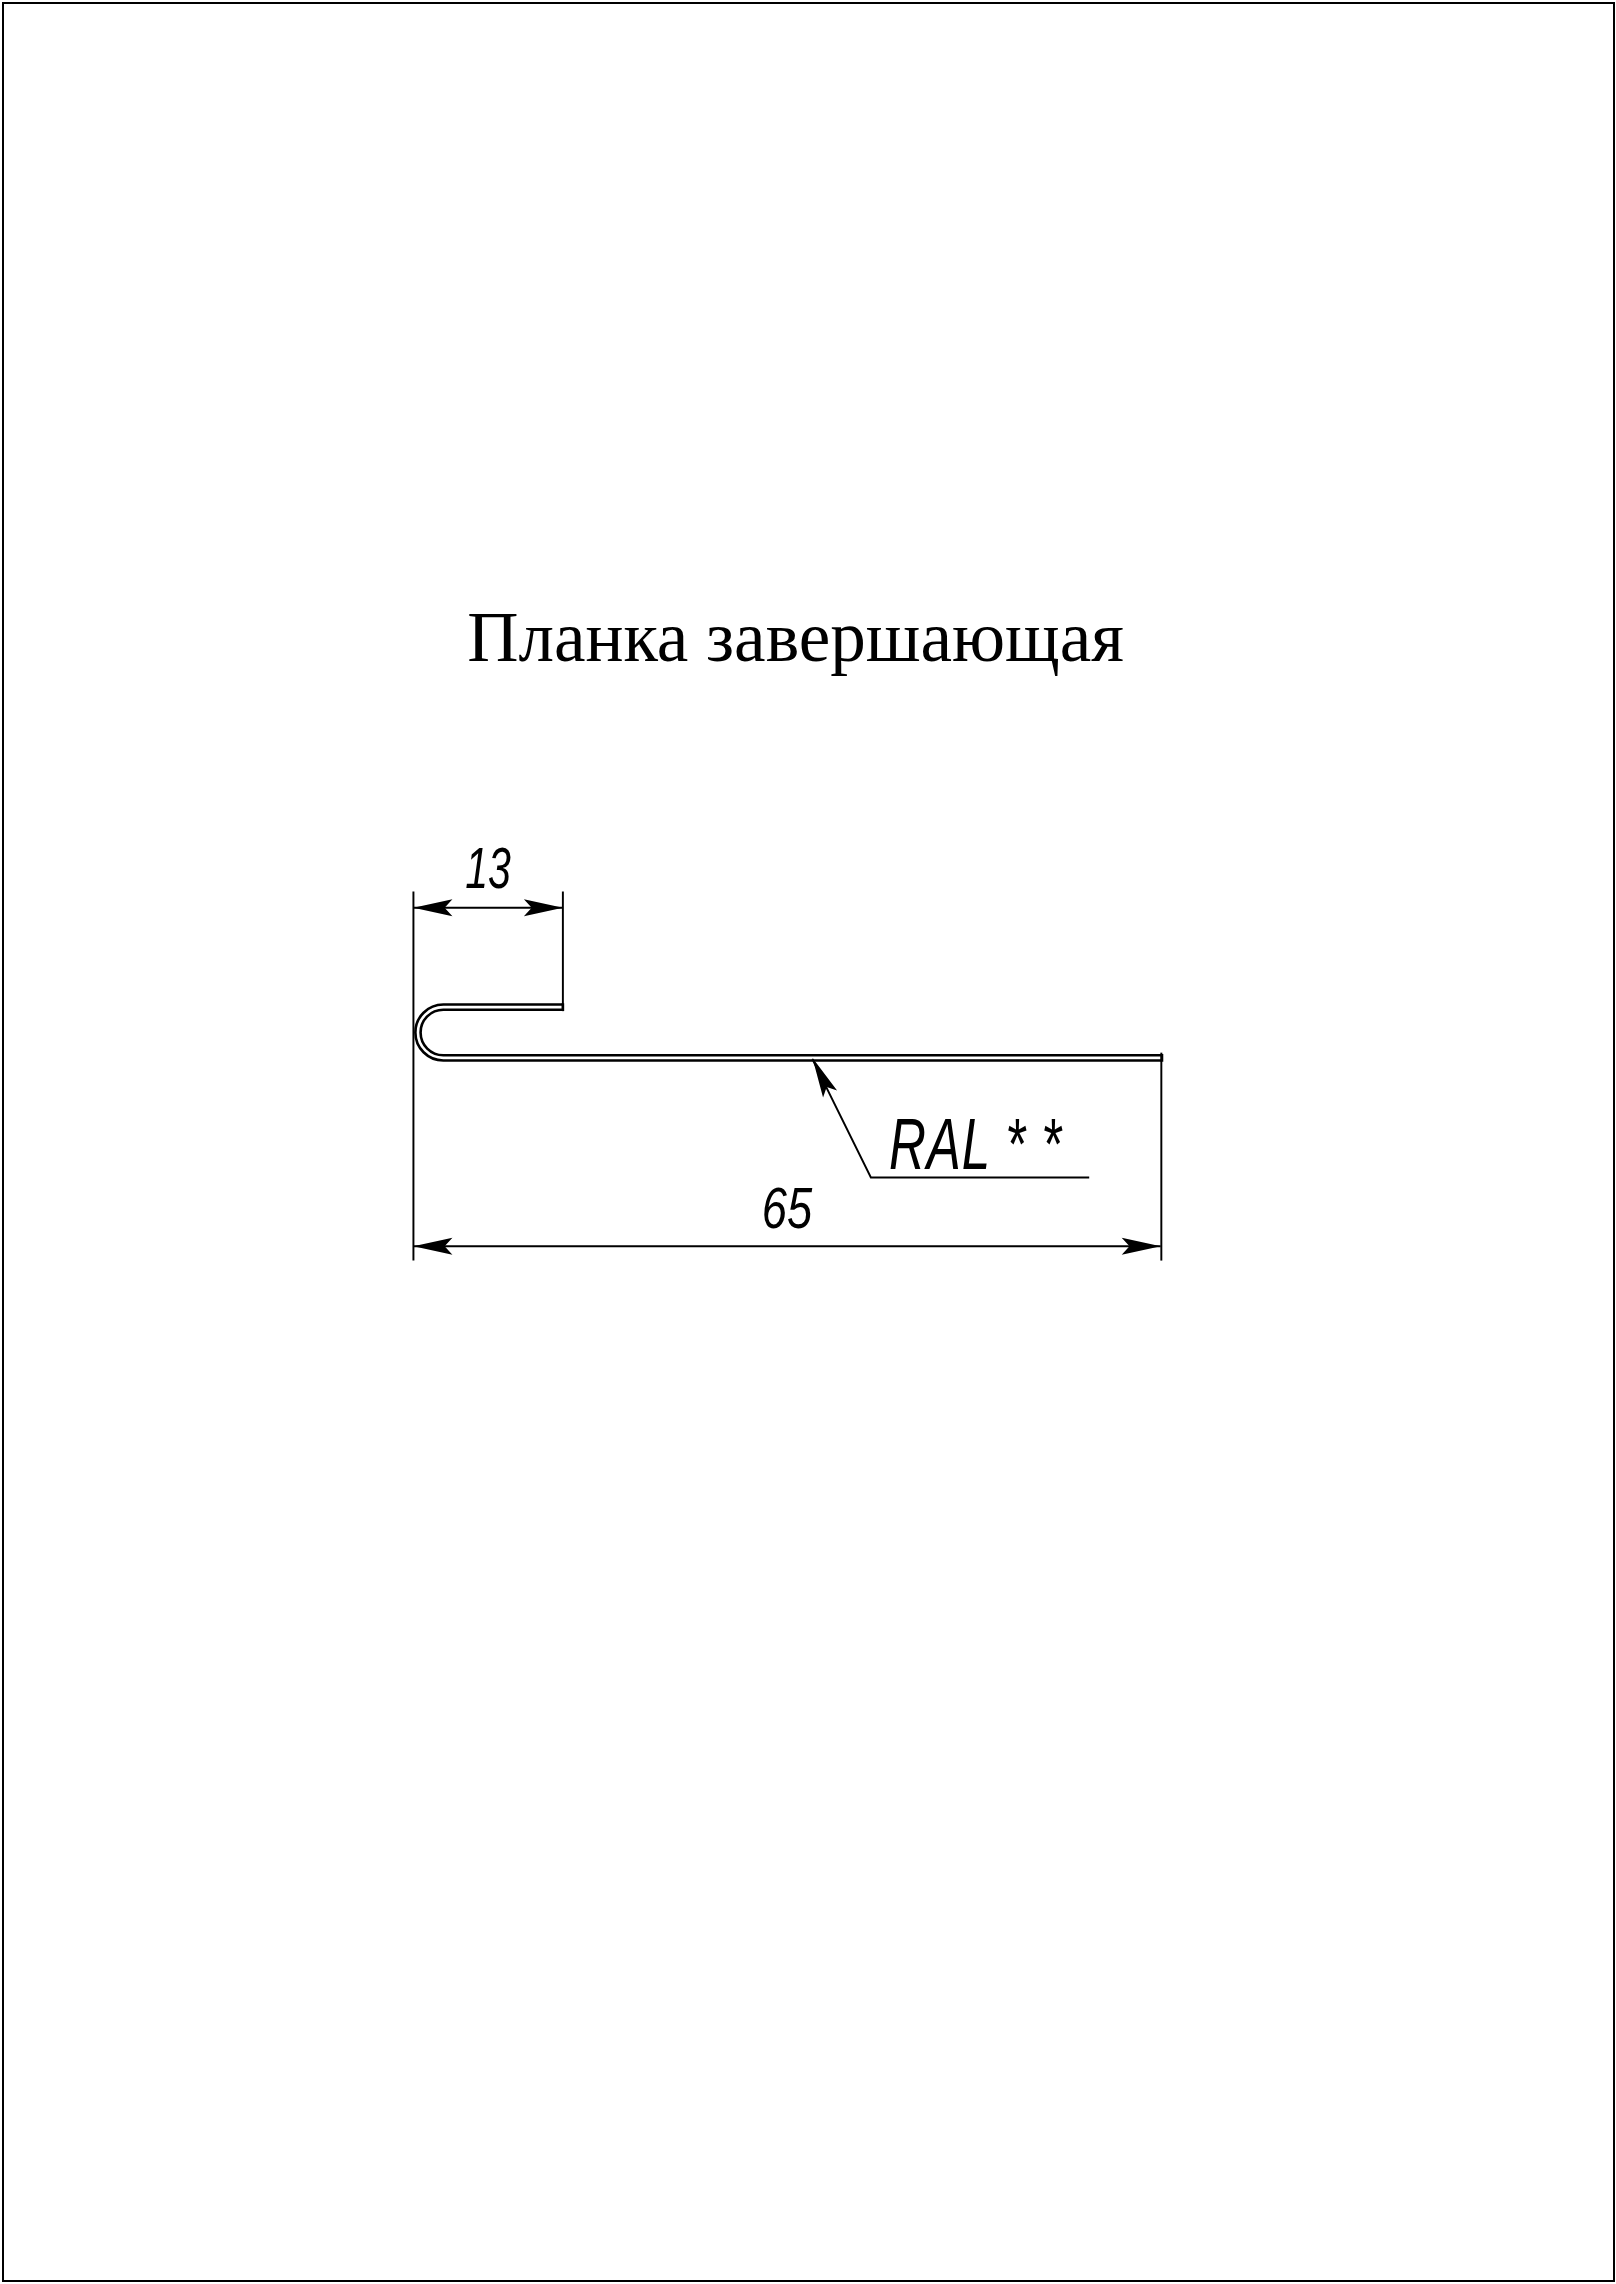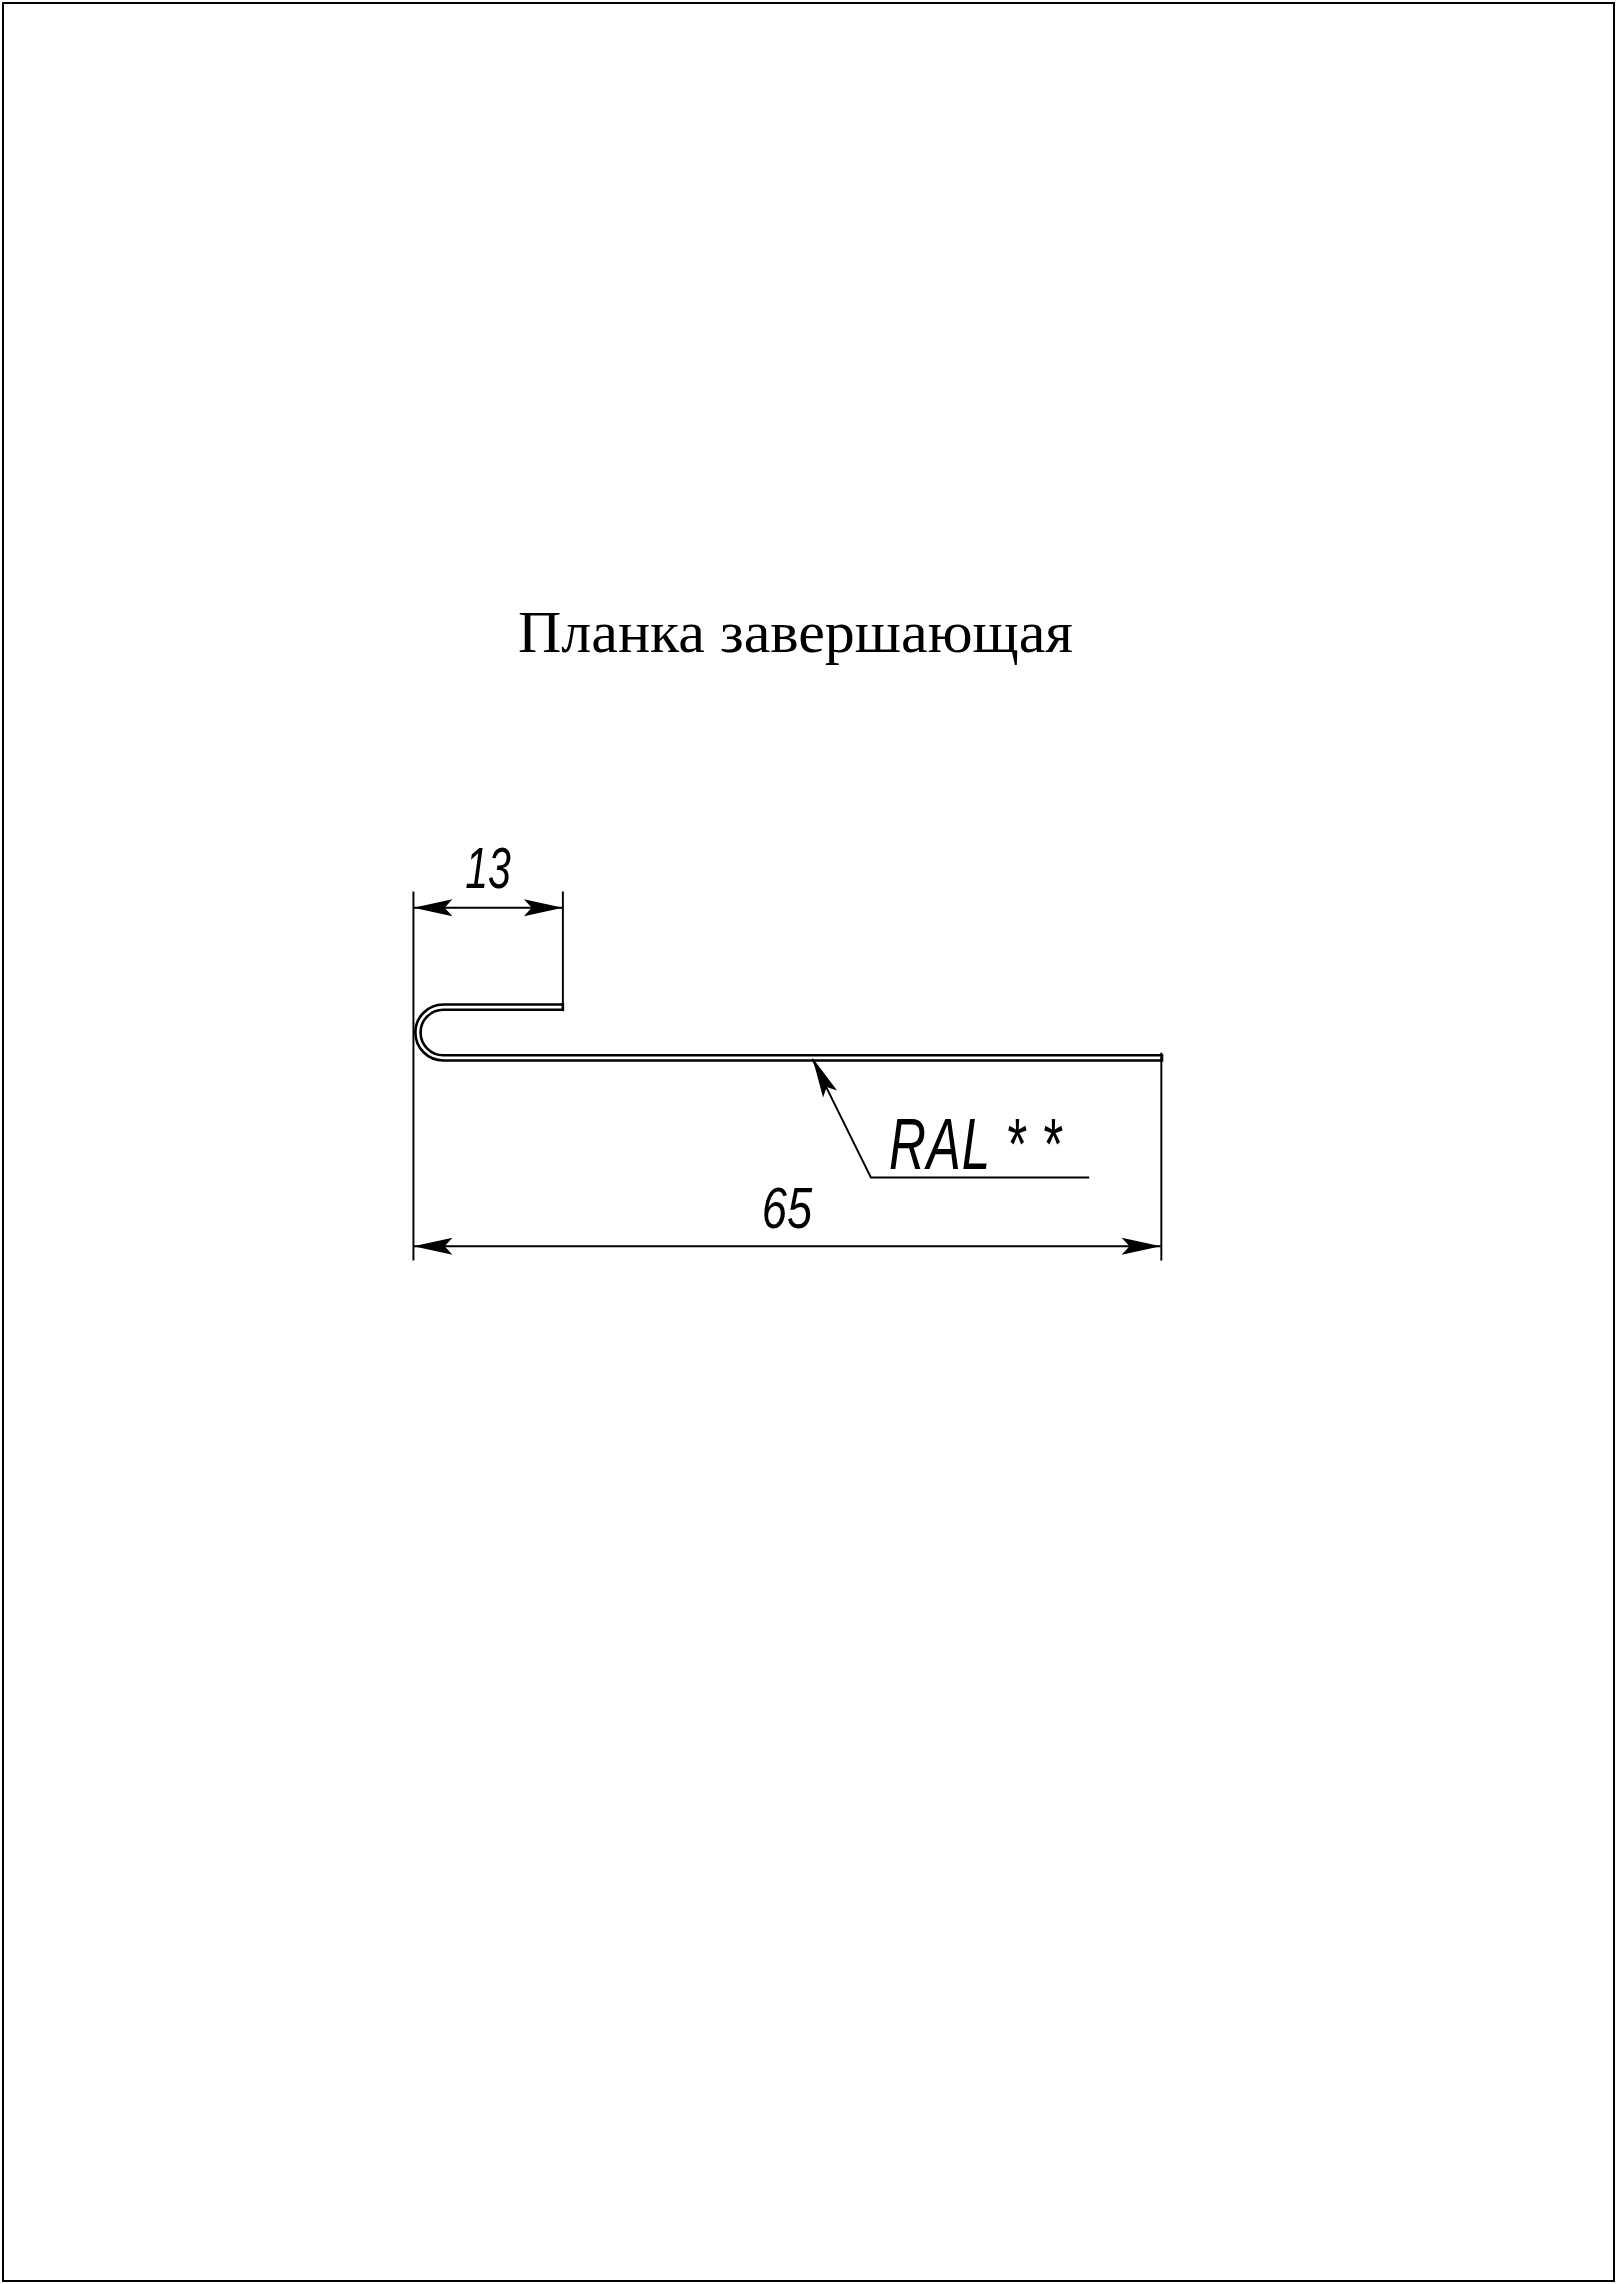--- a/index.html
+++ b/index.html
@@ -13,21 +13,21 @@
   #page-border{
     position:absolute;
     left:1.9px;top:1.9px;right:1.9px;bottom:1.9px;
     border:2.6px solid var(--line-color,#000);
   }
   #title{
     position:absolute;
     top:602px;left:calc(50% - 13px);
     transform:translateX(-50%);
     font-family:"Liberation Serif",serif;
-    font-size:60px;line-height:1;
+    font-size:71px;line-height:1;
     white-space:nowrap;
     color:var(--line-color,#000);
   }
   svg.linework{position:absolute;left:0;top:0;}
   svg.linework .stroke3{stroke:var(--line-color,#000);stroke-width:3;fill:none;}
   svg.linework .stroke4{stroke:var(--line-color,#000);stroke-width:4;fill:none;}
   svg.linework .arrow{fill:var(--line-color,#000);stroke:none;}
   .dim-label{
     position:absolute;
     font-style:italic;

